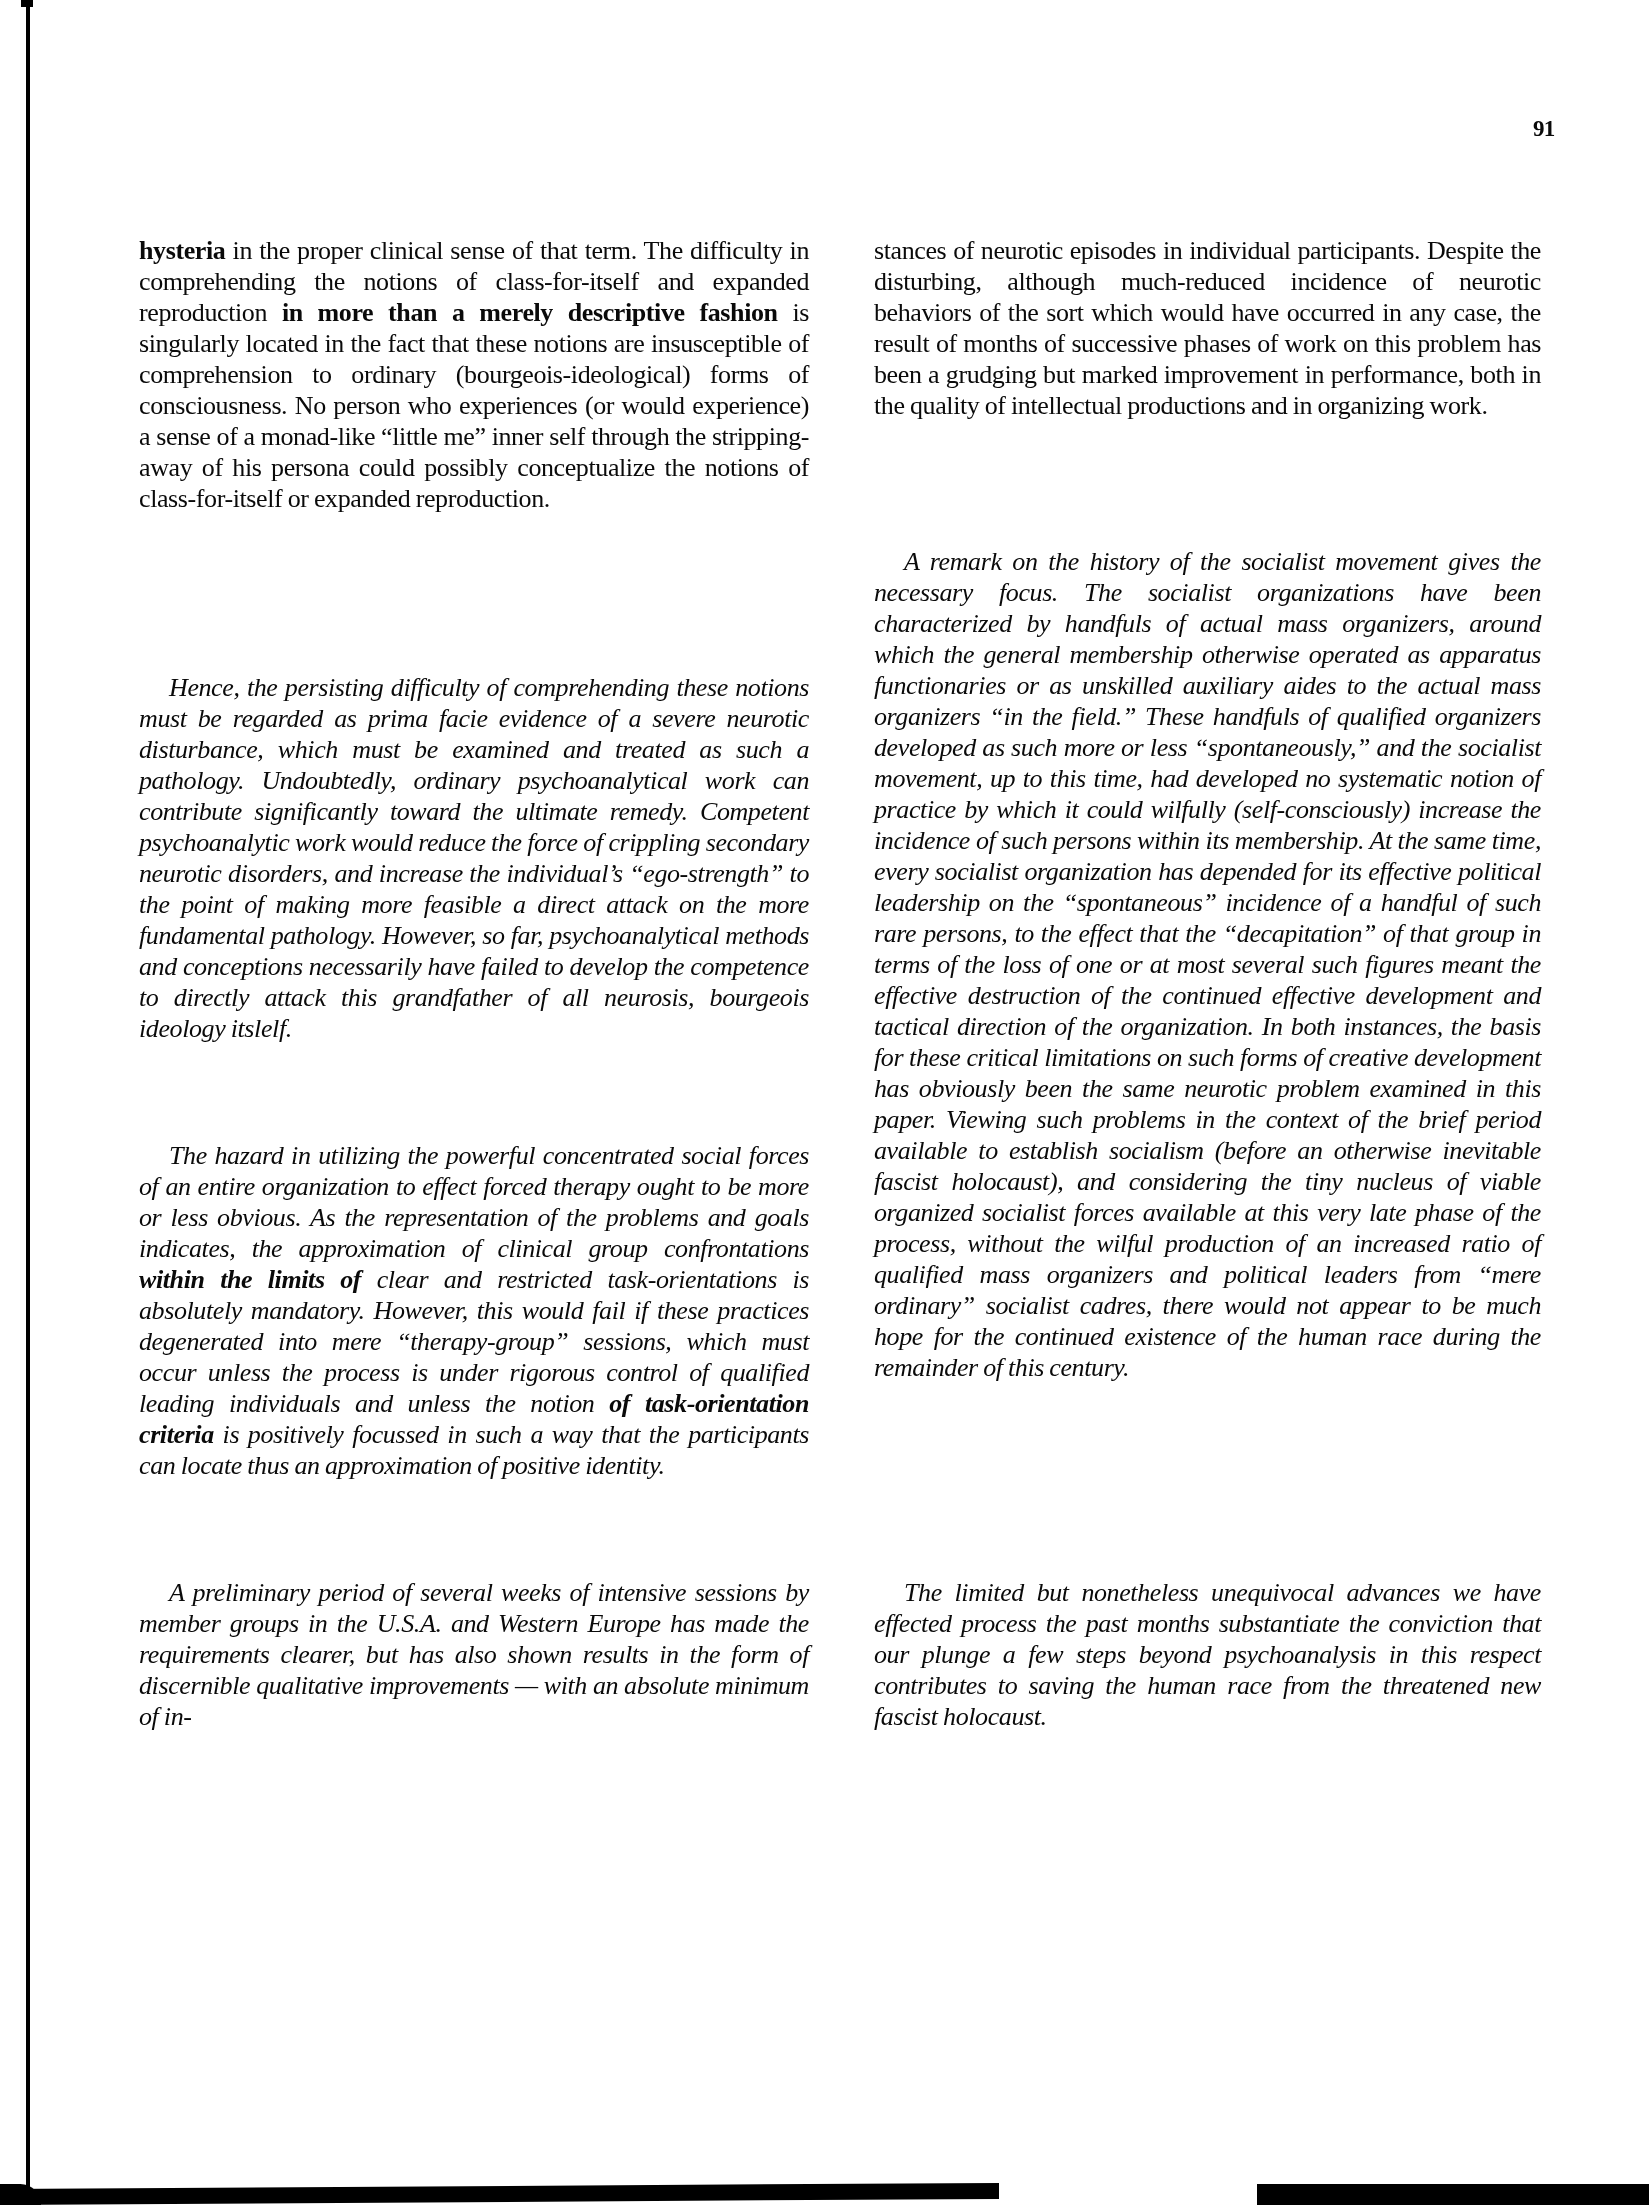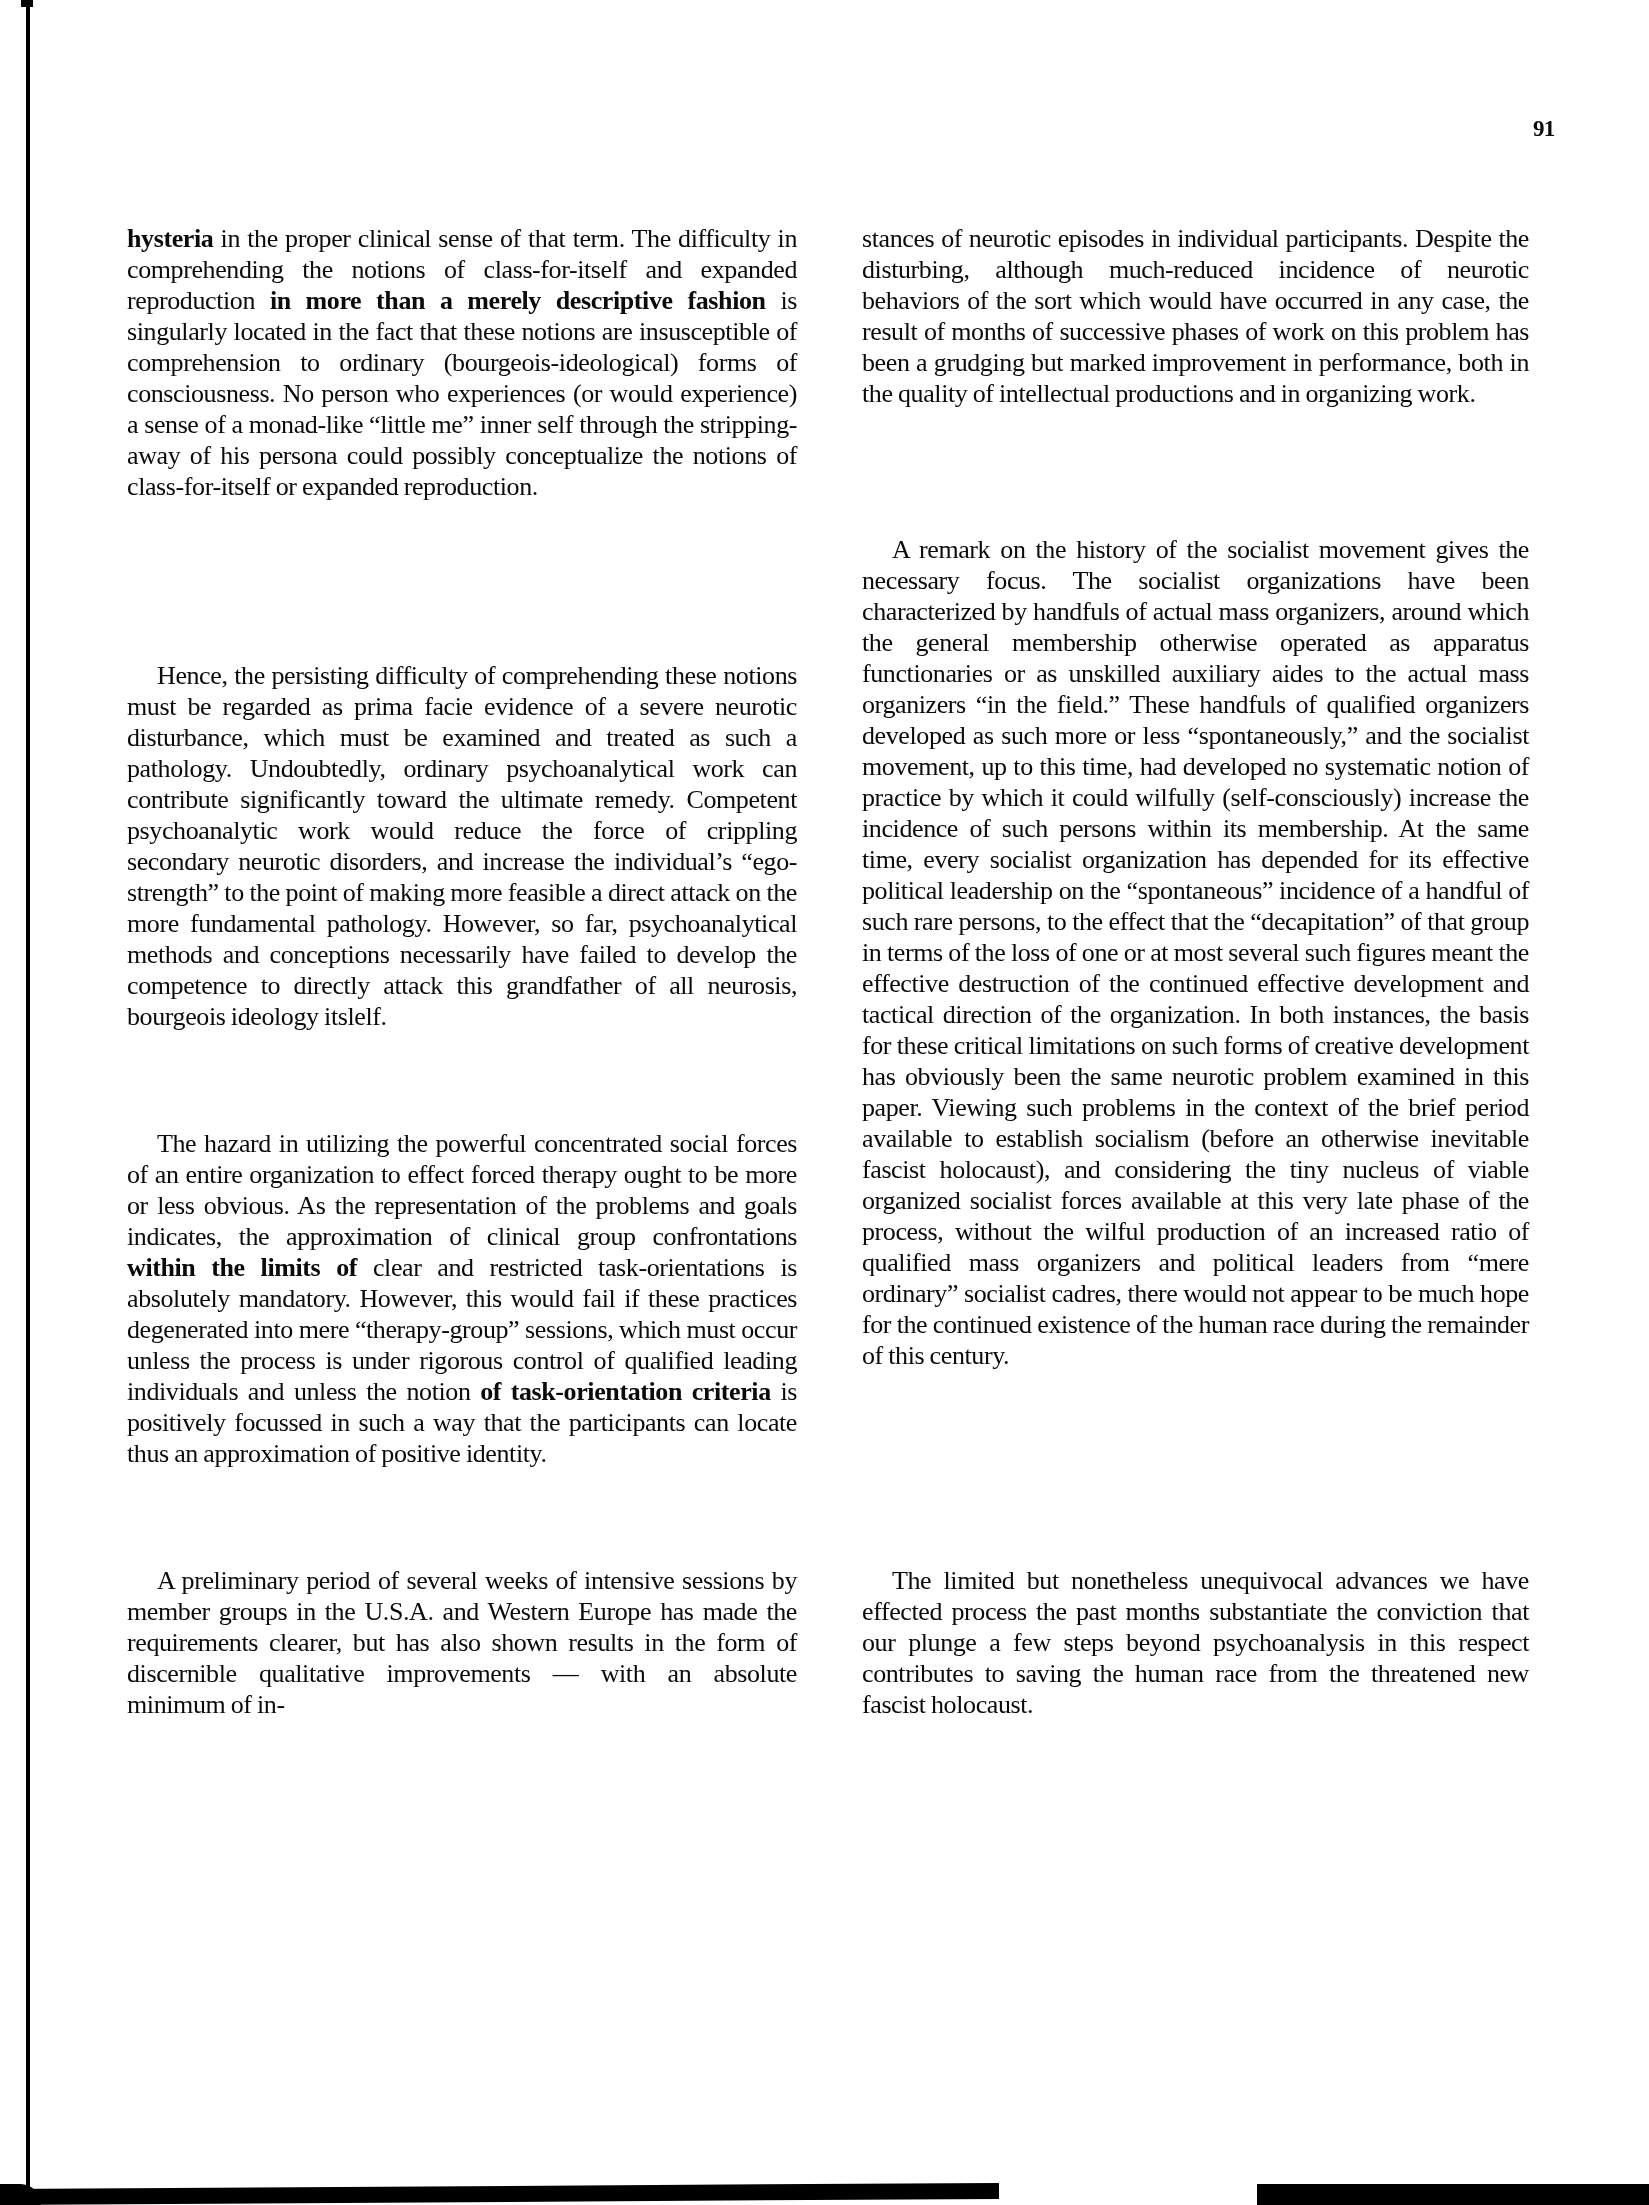--- a/index.html
+++ b/index.html
@@ -69,29 +69,29 @@
   .column {
     position: absolute;
     width: 670px;
   }
   .col-left { left: 123px; }
   .col-right { left: 858px; width: 667px; }
   .para {
     position: absolute;
     left: 0;
     width: 100%;
-    margin: 4px;
+    margin: 16px;
     font-size: 26px;
     line-height: 31px;
     text-align: justify;
     hyphens: none;
     letter-spacing: -0.4px;
     word-spacing: -0.7px;
   }
-  .para.indent { text-indent: 30px; }
+  .para.indent { text-indent: 30px; font-style: italic; }
   .para b { font-weight: bold; }
 </style>
 </head>
 <body>
 
 <div class="left-rule"></div>
 <div class="left-rule-tip"></div>
 <div class="bottom-bar-left-foot"></div>
 <div class="bottom-bar-left"></div>
 <div class="bottom-bar-right"></div>

